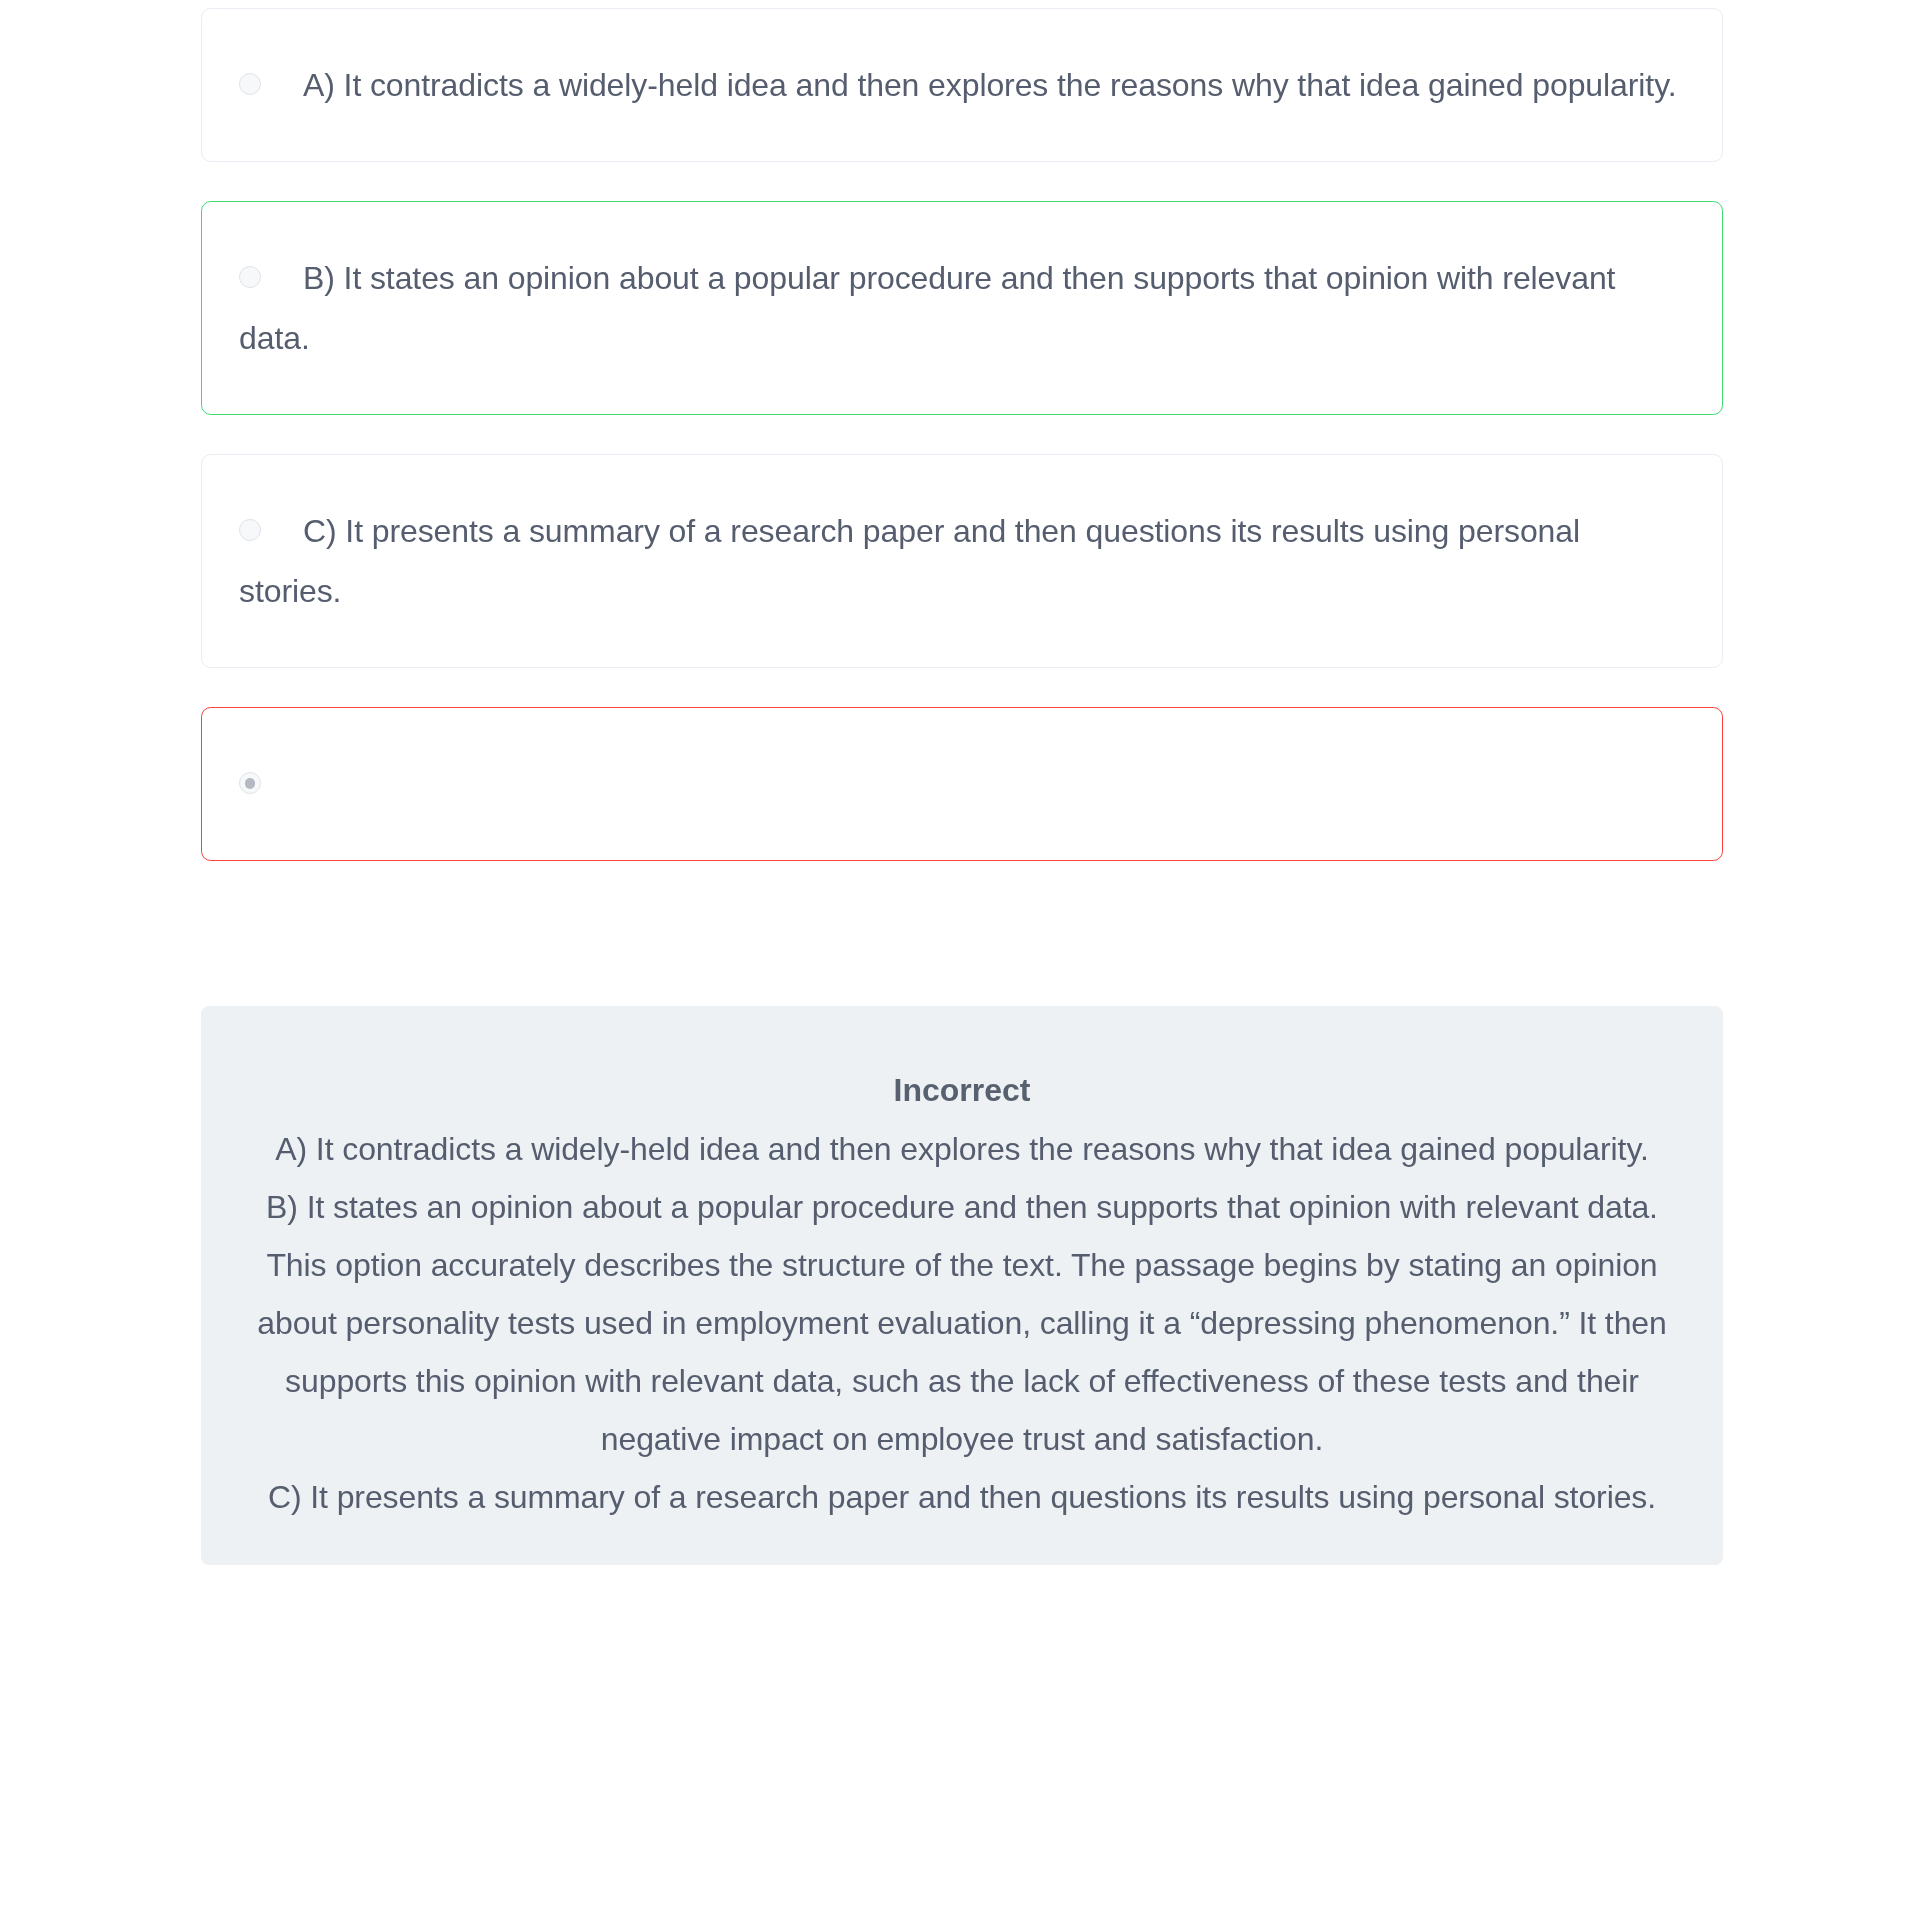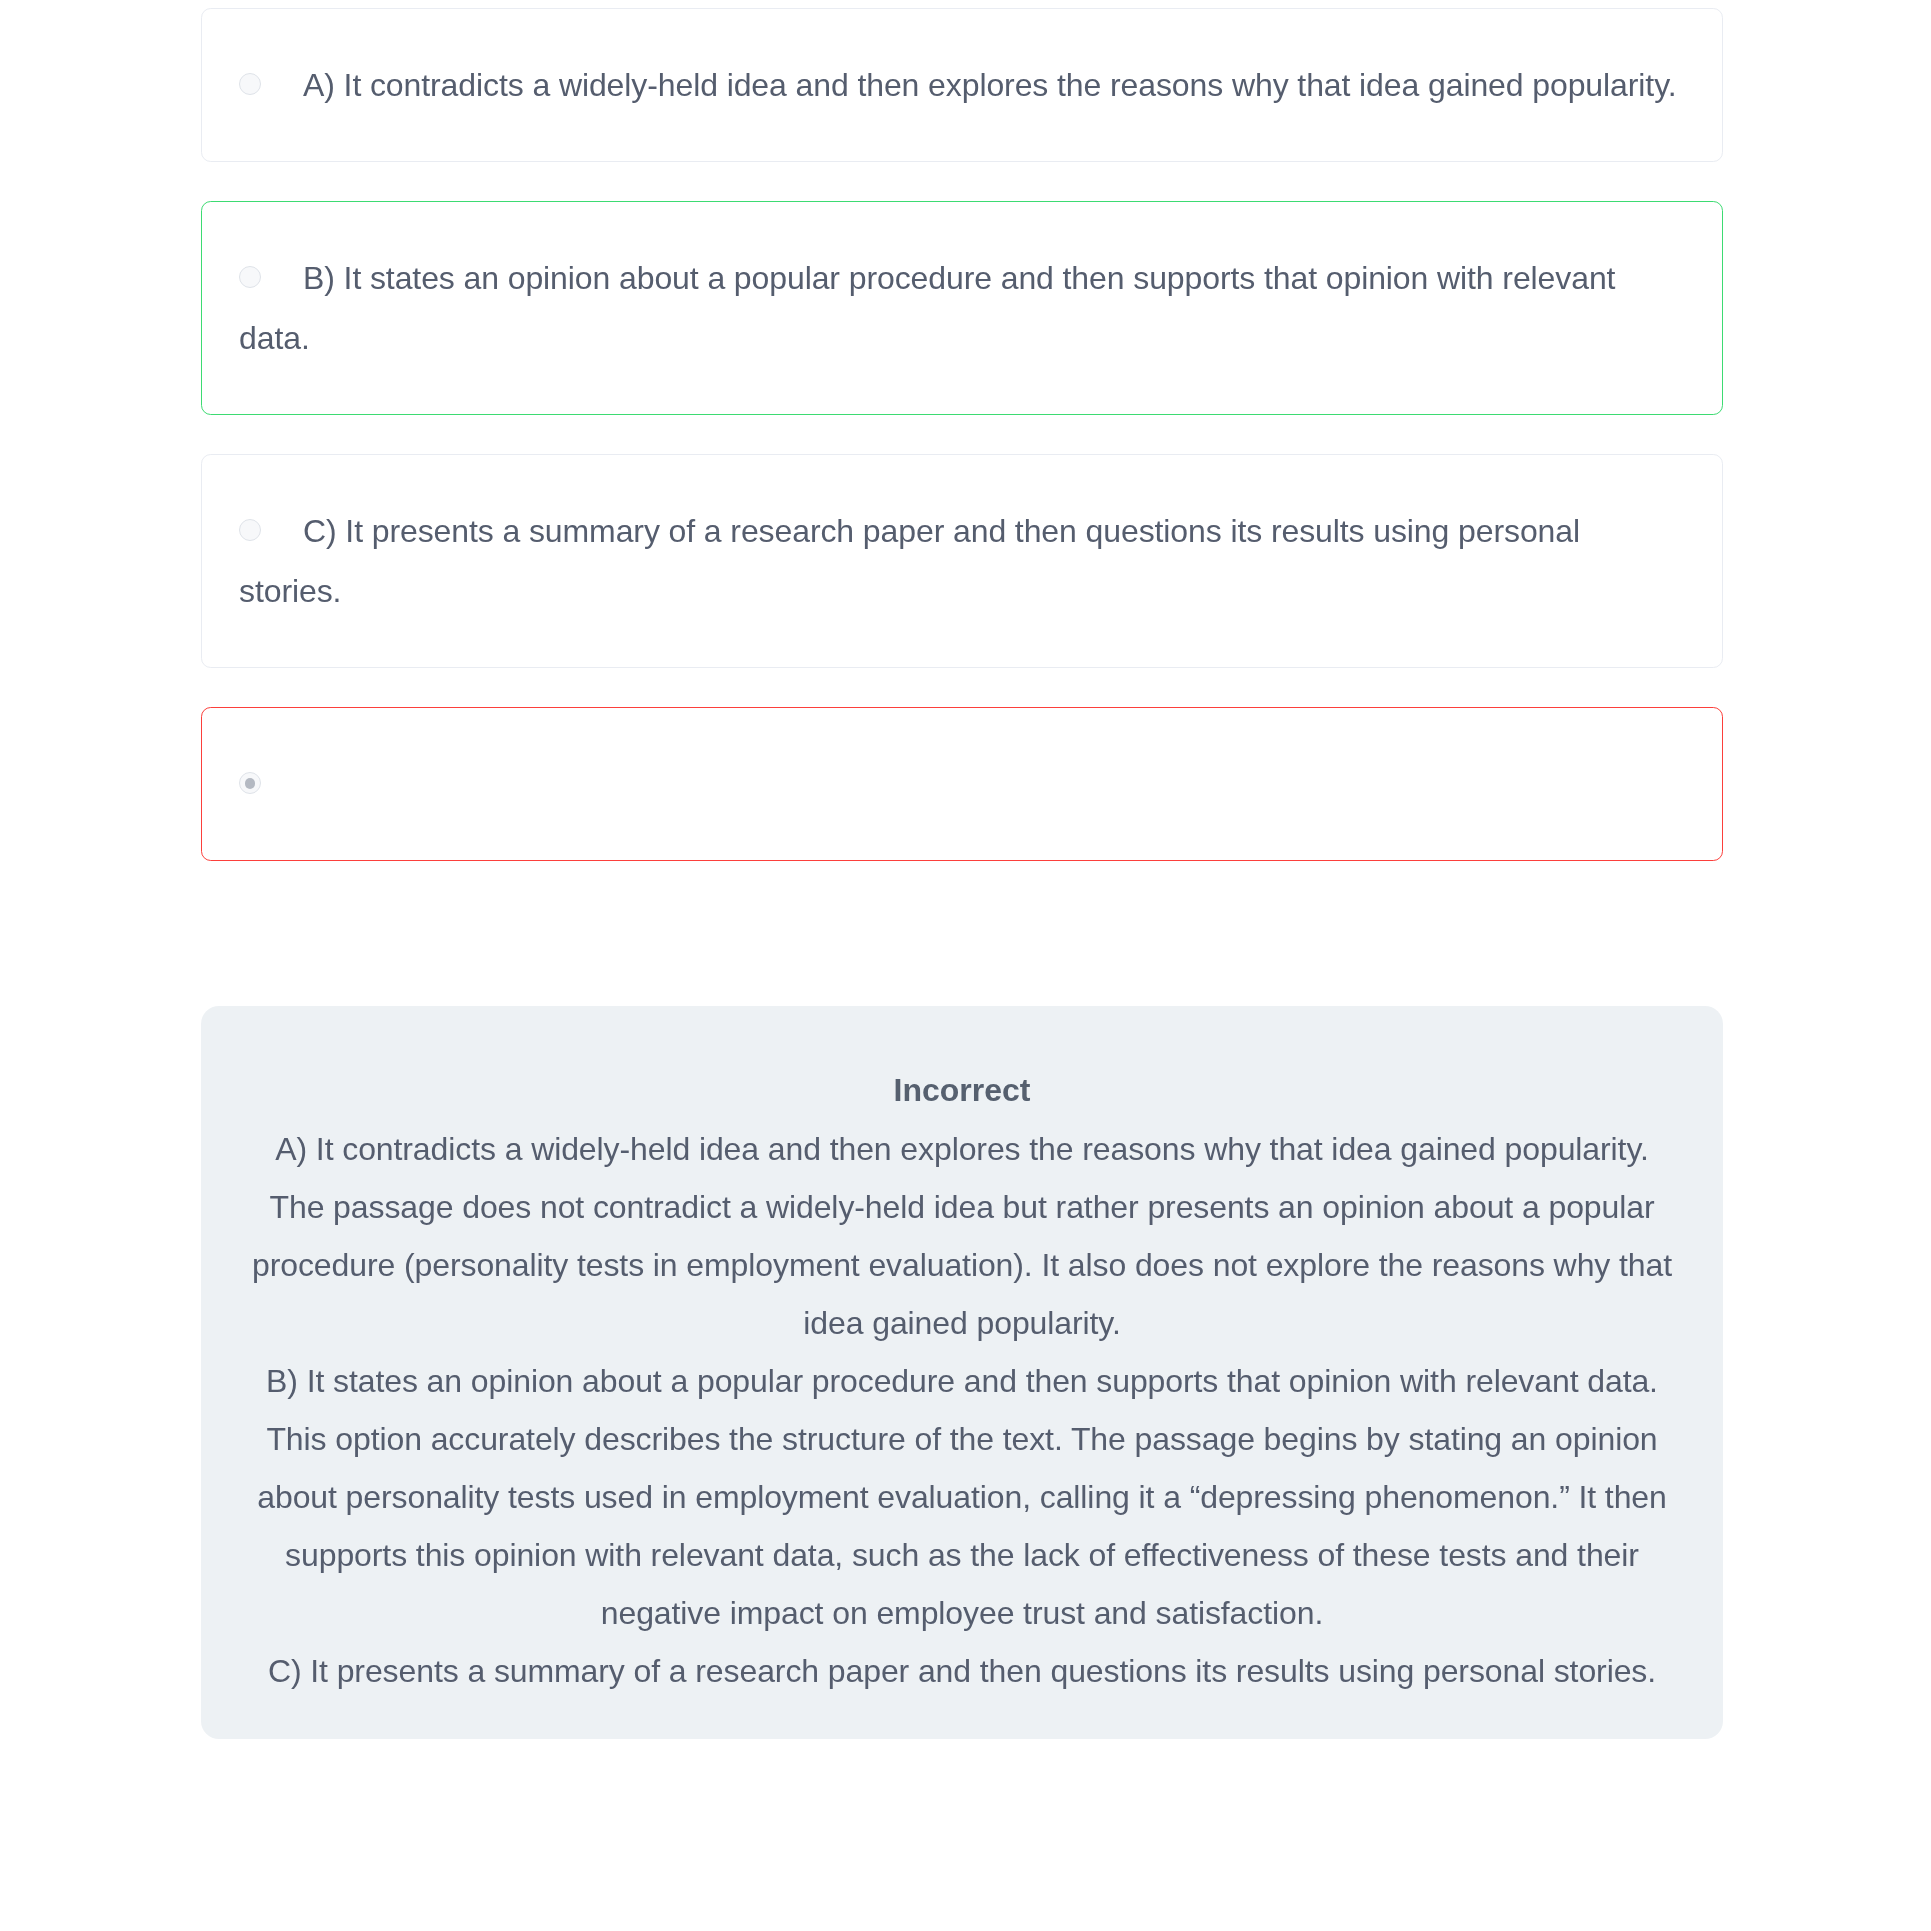--- a/index.html
+++ b/index.html
@@ -87,21 +87,21 @@
     color: #555d6e;
   }
 
   .feedback-panel {
     position: absolute;
     left: 201px;
     top: 1006px;
     width: 1522px;
     box-sizing: border-box;
     background: #edf1f4;
-    border-radius: 18px;
+    border-radius: 8px;
     padding: 54px 48px 39px 48px;
     text-align: center;
   }
 
   .feedback-title {
     font-size: 32px;
     line-height: 60px;
     font-weight: bold;
     color: #56606f;
     margin: 0 0 0 0;
@@ -144,20 +144,19 @@
       <div class="option-inner">
         <span class="radio checked"></span>
       </div>
     </div>
 
   </div>
 
   <div class="feedback-panel">
     <div class="feedback-title">Incorrect</div>
     <p class="feedback-line">A) It contradicts a widely-held idea and then explores the reasons why that idea gained popularity.</p>
-    <p class="feedback-line">The passage does not contradict a widely-held idea but rather presents an opinion about a popular procedure (personality tests in employment evaluation). It also does not explore the reasons why that idea gained popularity.</p>
     <p class="feedback-line">B) It states an opinion about a popular procedure and then supports that opinion with relevant data.</p>
     <p class="feedback-line">This option accurately describes the structure of the text. The passage begins by stating an opinion about personality tests used in employment evaluation, calling it a “depressing phenomenon.” It then supports this opinion with relevant data, such as the lack of effectiveness of these tests and their negative impact on employee trust and satisfaction.</p>
     <p class="feedback-line">C) It presents a summary of a research paper and then questions its results using personal stories.</p>
   </div>
 
 </div>
 
 
 </body></html>

